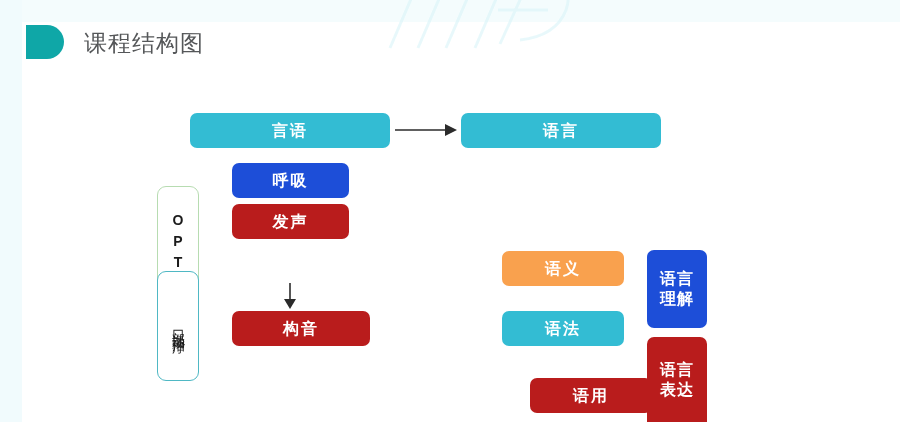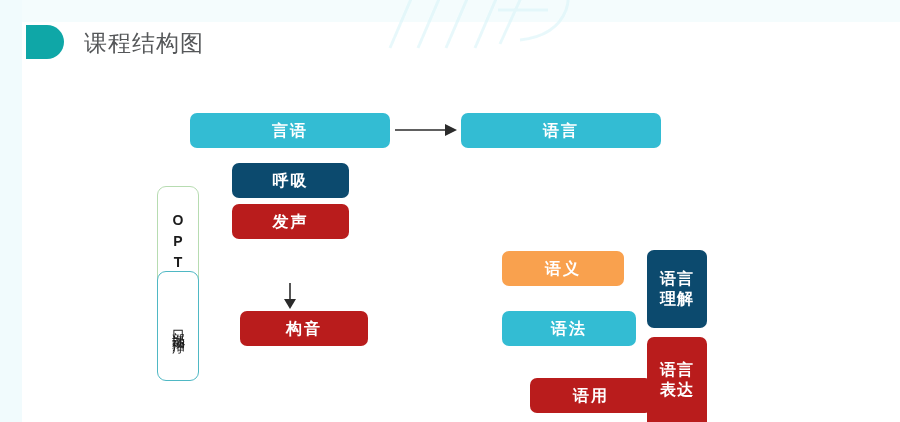--- a/index.html
+++ b/index.html
@@ -71,34 +71,34 @@
     font-weight: bold;
     letter-spacing: 2px;
     border-radius: 7px;
     box-sizing: border-box;
     text-align: center;
     line-height: 1.25;
   }
   .node.two-line { letter-spacing: 1px; }
 
   .c-cyan   { background: #33bcd3; border-radius: 7px; }
-  .c-green  { background: #0c4a6e; }
+  .c-green  { background: #1d4ed8; }
   .c-purple { background: #b91c1c; }
   .c-orange { background: #f9a14e; }
 
   
   #node-speech     { left: 190px; top: 113px; width: 200px; height: 35px; }
   #node-language   { left: 461px; top: 113px; width: 200px; height: 35px; }
   #node-breathing  { left: 232px; top: 163px; width: 117px; height: 35px; }
   #node-phonation  { left: 232px; top: 204px; width: 117px; height: 35px; }
   #node-resonance  { left: 232px; top: 246px; width: 117px; height: 35px; }
-  #node-articulation { left: 232px; top: 311px; width: 128px; height: 35px; margin-left: 8px; }
+  #node-articulation { left: 232px; top: 311px; width: 138px; height: 35px; }
   #node-phonology  { left: 355px; top: 311px; width: 120px; height: 35px; font-size: 15px; letter-spacing: 0; }
   #node-semantics  { left: 502px; top: 251px; width: 122px; height: 35px; }
-  #node-grammar    { left: 502px; top: 311px; width: 134px; height: 35px; }
+  #node-grammar    { left: 502px; top: 311px; width: 122px; height: 35px; }
   #node-pragmatics { left: 502px; top: 378px; width: 122px; height: 35px; margin-left: 28px; }
   #node-comprehension { left: 647px; top: 250px; width: 60px; height: 78px; flex-direction: column; }
   #node-expression    { left: 647px; top: 337px; width: 60px; height: 85px; flex-direction: column; border-radius: 7px 7px 0 0; }
 
   
   .arrow-right {
     position: absolute;
     left: 395px; top: 122px;
     width: 62px; height: 16px;
   }

